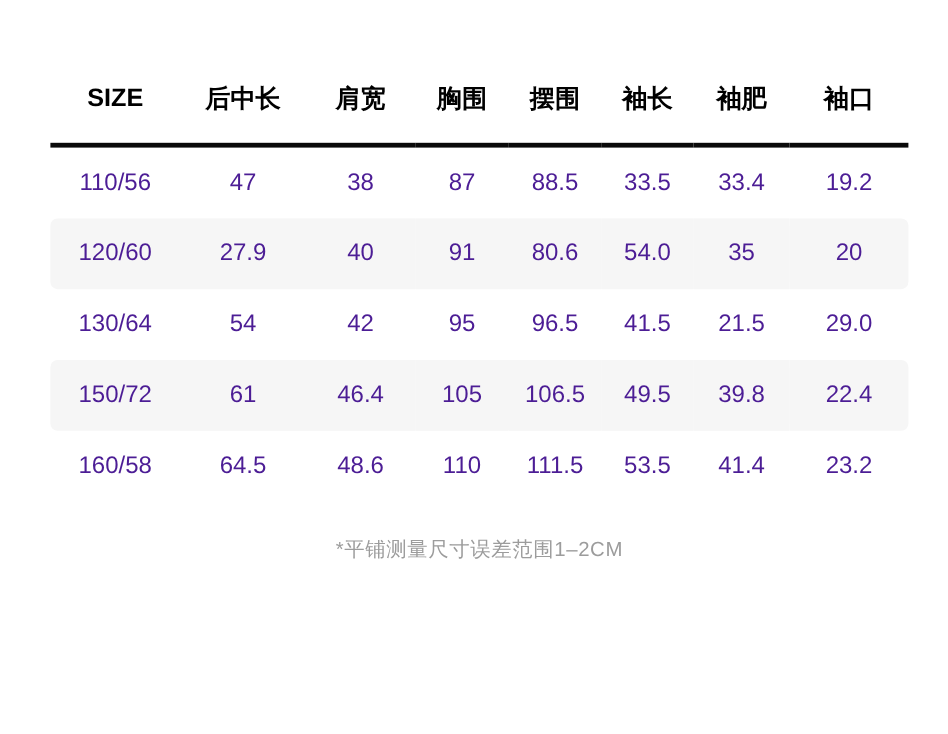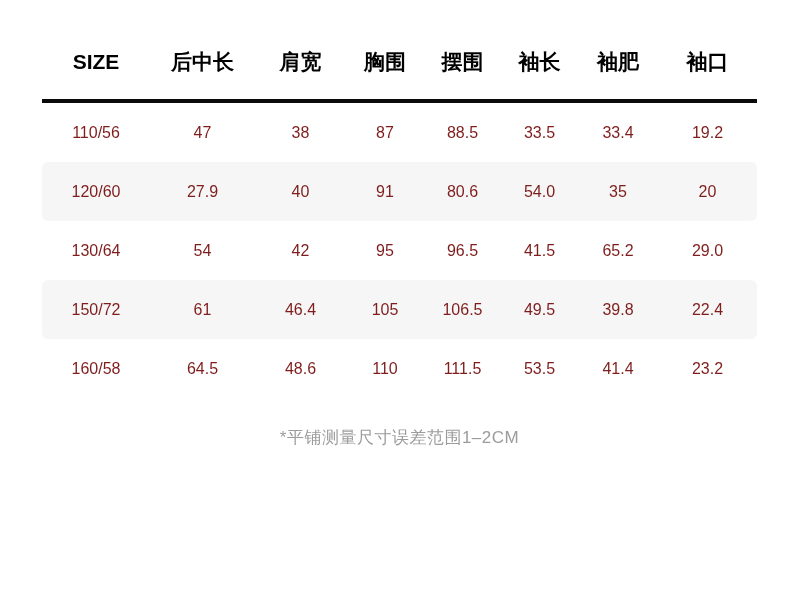--- a/index.html
+++ b/index.html
@@ -10,20 +10,21 @@
   body {
     width: 790px;
     height: 612px;
     font-family: "Liberation Sans", "DejaVu Sans", sans-serif;
     overflow: hidden;
   }
   .page {
     box-sizing: border-box;
     width: 790px;
     padding: 24px 33px 0 42px;
+    margin-top: 20px;
   }
   table.size-table {
     width: 715px;
     border-collapse: separate;
     border-spacing: 0;
     table-layout: fixed;
   }
   table.size-table thead th {
     height: 75px;
     padding: 0;
@@ -31,23 +32,23 @@
     font-weight: 700;
     color: #000000;
     text-align: center;
     vertical-align: middle;
     border-bottom: 4px solid #0a0a0a;
     white-space: nowrap;
   }
   table.size-table tbody td {
     height: 59px;
     padding: 0;
-    font-size: 16px;
+    font-size: 20px;
     font-weight: 400;
-    color: #7f1d1d;
+    color: #4c1d95;
     text-align: center;
     vertical-align: middle;
     white-space: nowrap;
   }
   table.size-table tbody tr:nth-child(even) td {
     background: #f6f6f6;
   }
   table.size-table tbody tr:nth-child(even) td:first-child {
     border-radius: 6px 0 0 6px;
   }
@@ -119,21 +120,21 @@
           <td>35</td>
           <td>20</td>
         </tr>
         <tr>
           <td>130/64</td>
           <td>54</td>
           <td>42</td>
           <td>95</td>
           <td>96.5</td>
           <td>41.5</td>
-          <td>65.2</td>
+          <td>21.5</td>
           <td>29.0</td>
         </tr>
         <tr>
           <td>150/72</td>
           <td>61</td>
           <td>46.4</td>
           <td>105</td>
           <td>106.5</td>
           <td>49.5</td>
           <td>39.8</td>

